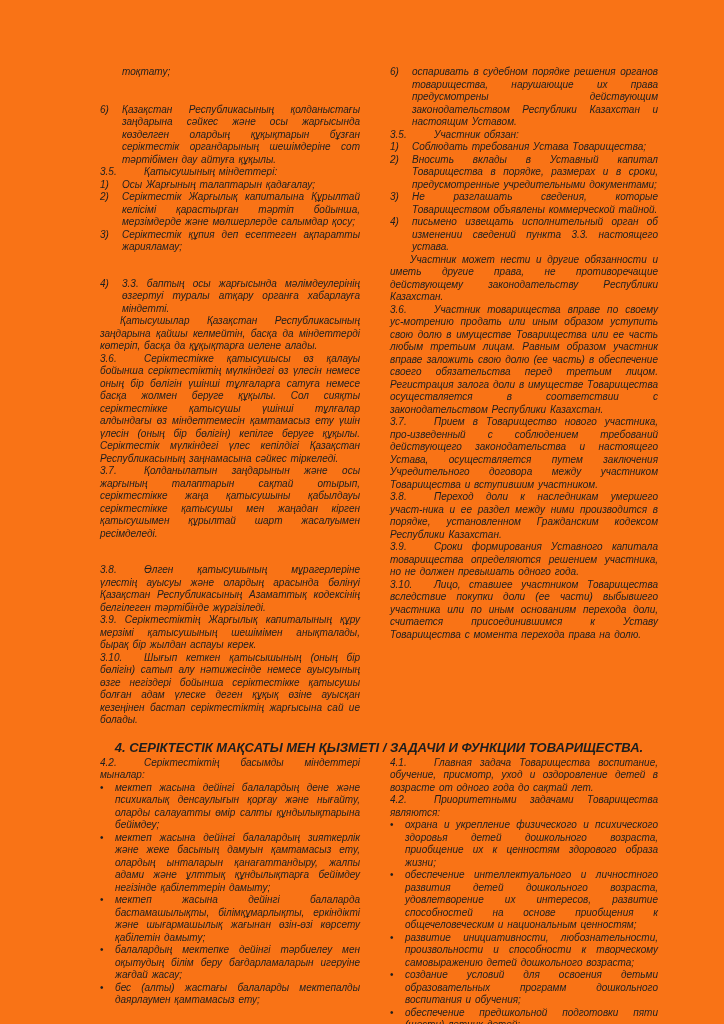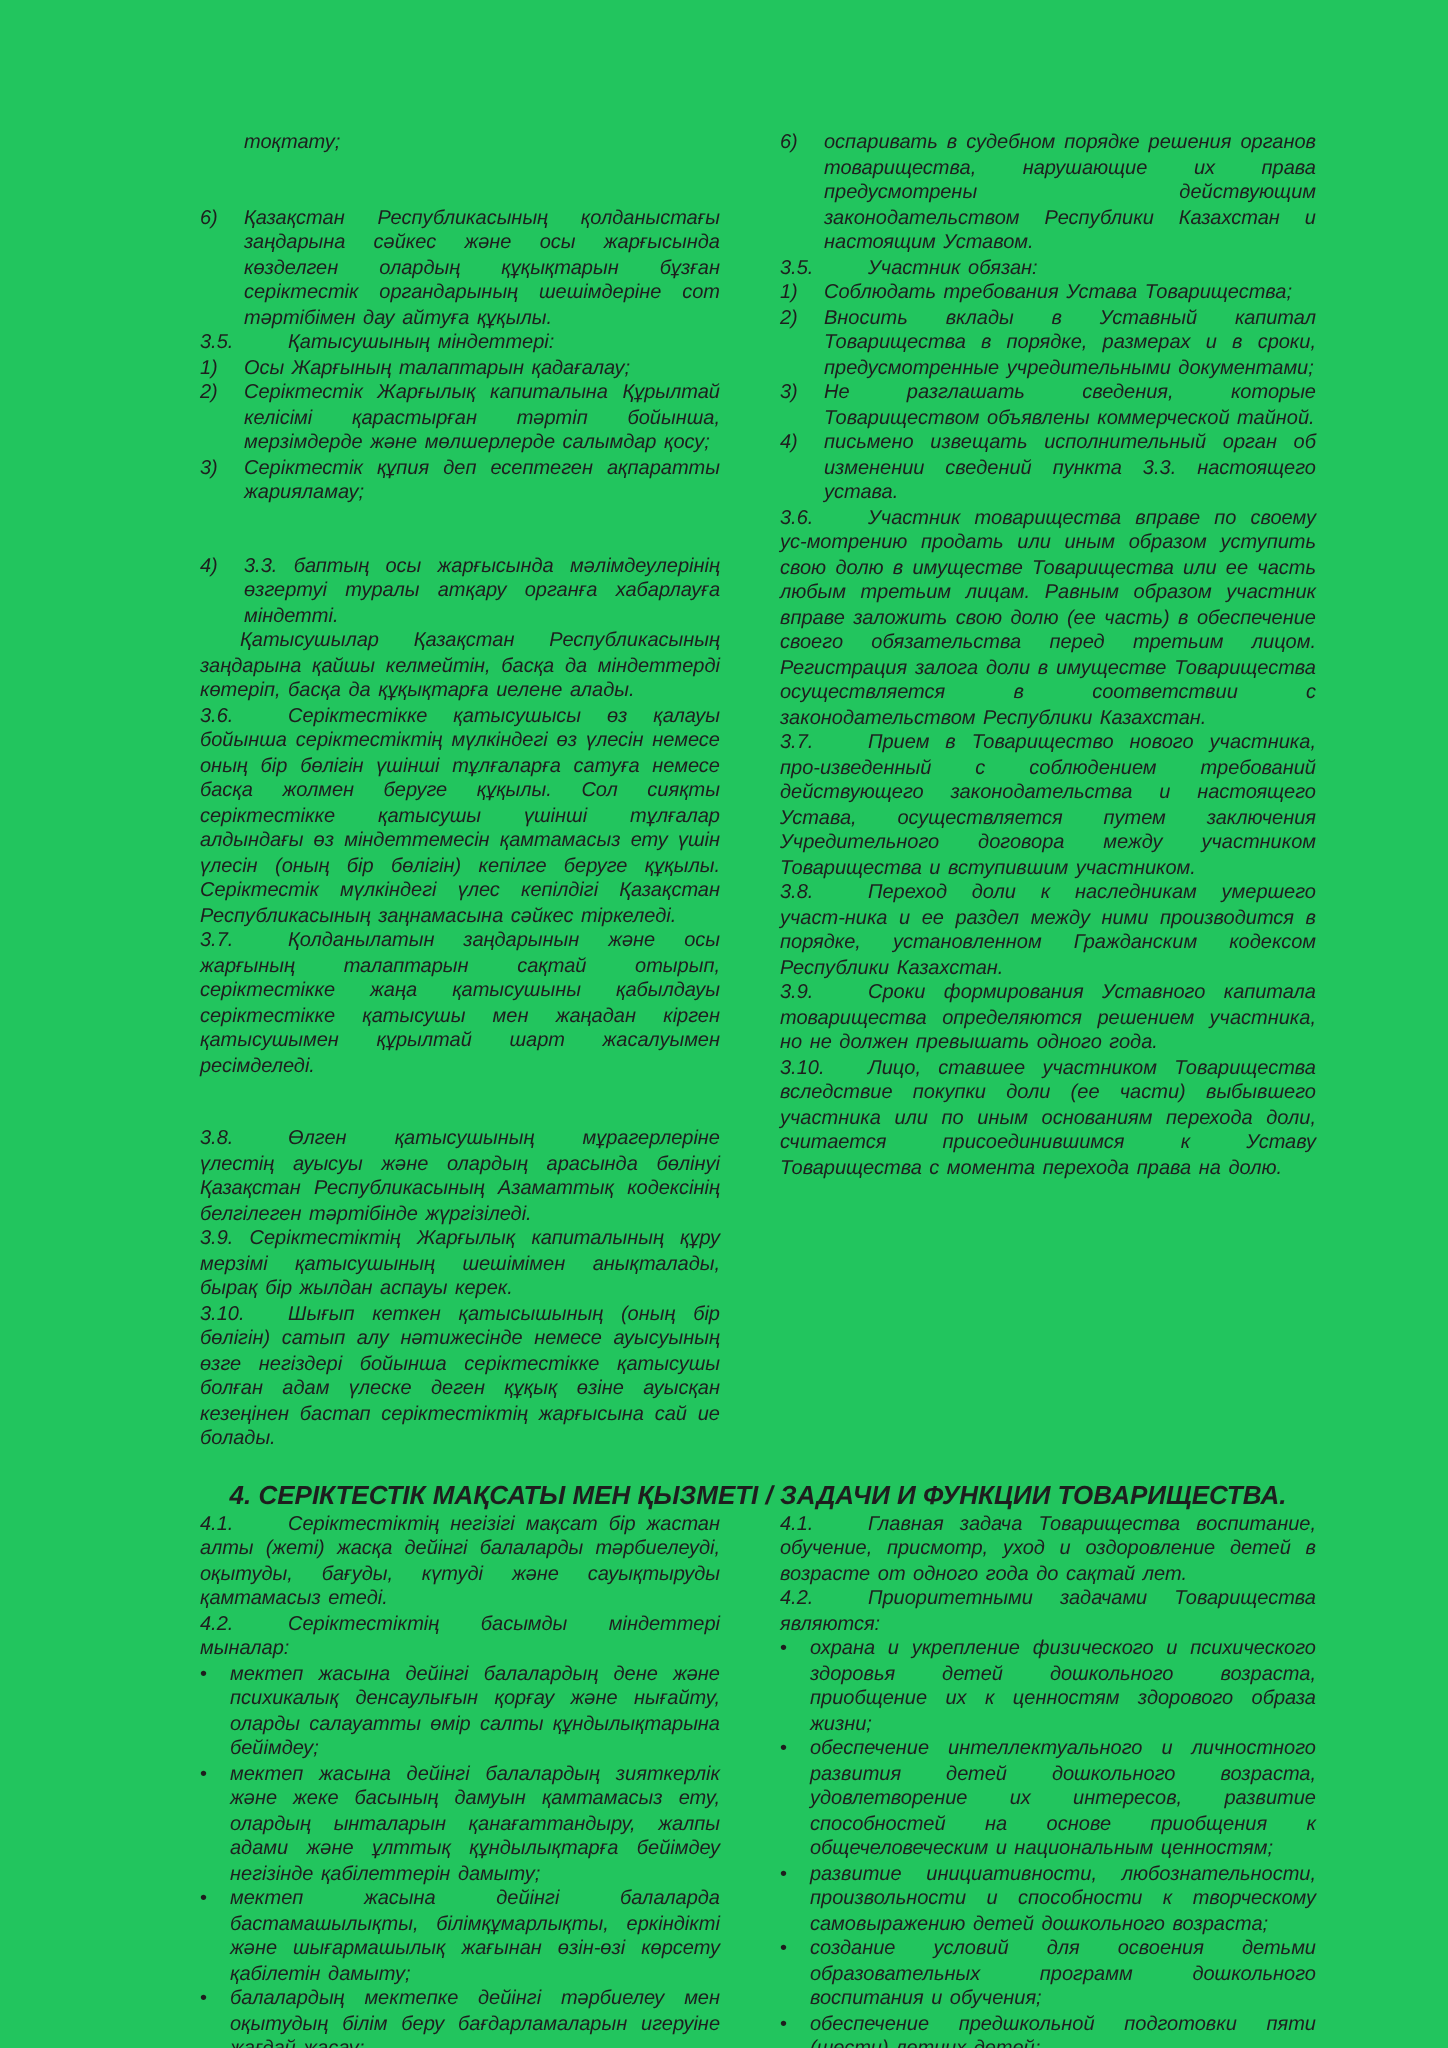--- a/index.html
+++ b/index.html
@@ -1,19 +1,19 @@
 <!DOCTYPE html>
 <html><head>
 <meta charset="utf-8">
 <style>
   html,body{margin:0;padding:0;background:#e8e8e8;}
   .page{
     position:relative;
     width:724px;height:1024px;
-    background:#22c55e;
+    background:#f97316;
     box-sizing:border-box;
     padding:66px 66px 0 100px;
     overflow:hidden;
     font-family:"Liberation Sans",sans-serif;
     font-style:italic;
     color:#1e1e1e;
   }
   .cols{display:flex;gap:30px;align-items:flex-start;}
   .col{box-sizing:border-box;}
   .col-left{width:260px;}
@@ -89,38 +89,38 @@
   <p class="para num"><span class="m">3.5.</span><span class="t">Участник обязан:</span></p>
 
   <p class="para hang"><span class="m">1)</span><span class="t">Соблюдать требования Устава Товарищества;</span></p>
 
   <p class="para hang"><span class="m">2)</span><span class="t">Вносить вклады в Уставный капитал Товарищества в порядке, размерах и в сроки, предусмотренные учредительными документами;</span></p>
 
   <p class="para hang"><span class="m">3)</span><span class="t">Не разглашать сведения, которые Товариществом объявлены коммерческой тайной.</span></p>
 
   <p class="para hang"><span class="m">4)</span><span class="t">письмено извещать исполнительный орган об изменении сведений пункта 3.3. настоящего устава.</span></p>
 
+  <p class="para indent"><span class="t">Участник может нести и другие обязанности и иметь другие права, не противоречащие действующему законодательству Республики Казахстан.</span></p>
 
   <p class="para num"><span class="m">3.6.</span><span class="t">Участник товарищества вправе по своему ус-мотрению продать или иным образом уступить свою долю в имуществе Товарищества или ее часть любым третьим лицам. Равным образом участник вправе заложить свою долю (ее часть) в обеспечение своего обязательства перед третьим лицом. Регистрация залога доли в имуществе Товарищества осуществляется в соответствии с законодательством Республики Казахстан.</span></p>
 
   <p class="para num"><span class="m">3.7.</span><span class="t">Прием в Товарищество нового участника, про-изведенный с соблюдением требований действующего законодательства и настоящего Устава, осуществляется путем заключения Учредительного договора между участником Товарищества и вступившим участником.</span></p>
 
   <p class="para num"><span class="m">3.8.</span><span class="t">Переход доли к наследникам умершего участ-ника и ее раздел между ними производится в порядке, установленном Гражданским кодексом Республики Казахстан.</span></p>
 
   <p class="para num"><span class="m">3.9.</span><span class="t">Сроки формирования Уставного капитала товарищества определяются решением участника, но не должен превышать одного года.</span></p>
 
   <p class="para num"><span class="m">3.10.</span><span class="t">Лицо, ставшее участником Товарищества вследствие покупки доли (ее части) выбывшего участника или по иным основаниям перехода доли, считается присоединившимся к Уставу Товарищества с момента перехода права на долю.</span></p>
 </div>
   </div>
 
   <div class="section-header">4. СЕРІКТЕСТІК МАҚСАТЫ МЕН ҚЫЗМЕТІ / ЗАДАЧИ И ФУНКЦИИ ТОВАРИЩЕСТВА.</div>
 
   <div class="cols cols-bottom">
     <div class="col col-left">
-  <p class="para num"><span class="m">4.1.</span><span class="t">Серіктестіктің негізігі мақсат бір жастан алты (жеті) жасқа дейінгі балаларды тәрбиелеуді, оқытуды, бағуды, күтуді және сауықтыруды қамтамасыз етеді.</span></p>
 
   <p class="para num"><span class="m">4.2.</span><span class="t">Серіктестіктің басымды міндеттері мыналар:</span></p>
 
   <p class="para bullet"><span class="m">•</span><span class="t">мектеп жасына дейінгі балалардың дене және психикалық денсаулығын қорғау және нығайту, оларды салауатты өмір салты құндылықтарына бейімдеу;</span></p>
 
   <p class="para bullet"><span class="m">•</span><span class="t">мектеп жасына дейінгі балалардың зияткерлік және жеке басының дамуын қамтамасыз ету, олардың ынталарын қанағаттандыру, жалпы адами және ұлттық құндылықтарға бейімдеу негізінде қабілеттерін дамыту;</span></p>
 
   <p class="para bullet"><span class="m">•</span><span class="t">мектеп жасына дейінгі балаларда бастамашылықты, білімқұмарлықты, еркіндікті және шығармашылық жағынан өзін-өзі көрсету қабілетін дамыту;</span></p>
 
   <p class="para bullet"><span class="m">•</span><span class="t">балалардың мектепке дейінгі тәрбиелеу мен оқытудың білім беру бағдарламаларын игеруіне жағдай жасау;</span></p>

